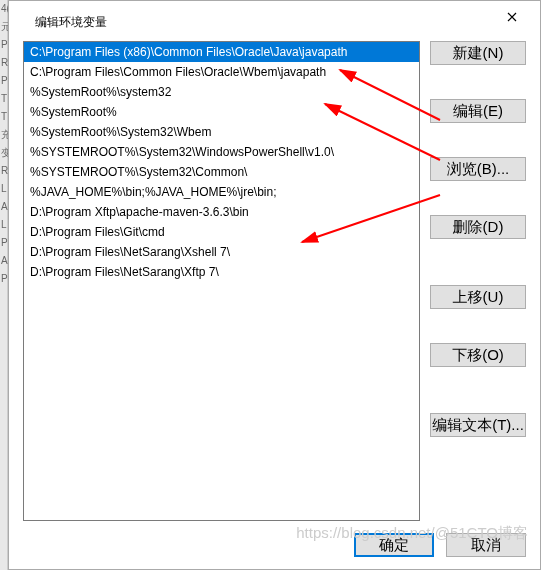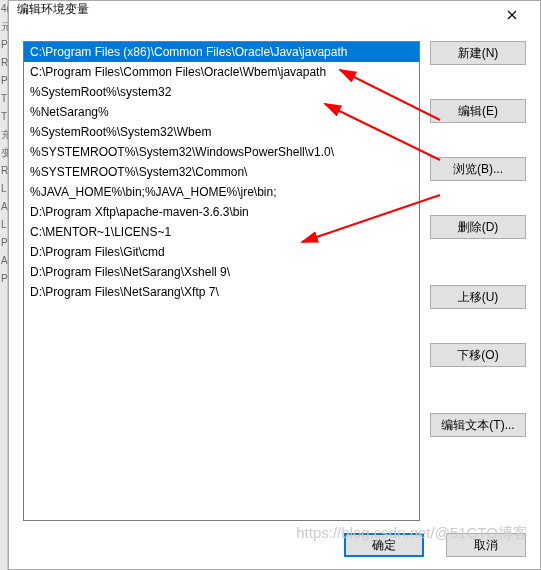--- a/index.html
+++ b/index.html
@@ -1,32 +1,32 @@
 <!DOCTYPE html>
 <html><head>
 <meta charset="utf-8">
 <style>
   * { box-sizing: border-box; margin: 0; padding: 0; font-family: "Microsoft YaHei", "Segoe UI", Tahoma, sans-serif; font-size: 12px; }
   body { background: #f0f0f0; width: 541px; height: 570px; overflow: hidden; position: relative; }
   .left-strip { position: absolute; left: 0; top: 0; width: 8px; height: 100%; background: #e8e8e8; border-right: 1px solid #ccc; }
   .left-strip span { display: block; color: #666; font-size: 10px; line-height: 18px; padding-left: 1px; }
   .dialog { position: absolute; left: 8px; top: 0; right: 0; height: 100%; background: #fff; border: 1px solid #aaa; display: flex; flex-direction: column; }
-  .titlebar { height: 30px; display: flex; align-items: flex-start; padding: 0 8px; }
+  .titlebar { height: 30px; display: flex; align-items: flex-end; padding: 0 8px; margin-left: 18px; }
   .titlebar .title { flex: 1; font-size: 12px; }
   .titlebar .close { width: 40px; height: 28px; display: flex; align-items: center; justify-content: center; cursor: pointer; }
   .titlebar .close svg { width: 10px; height: 10px; }
   .content { flex: 1; display: flex; padding: 10px 14px 0 14px; gap: 10px; }
   .listbox { flex: 1; border: 1px solid #7a7a7a; background: #fff; overflow: hidden; }
   .list-item { padding: 3px 6px; font-size: 12px; cursor: pointer; white-space: nowrap; overflow: hidden; }
   .list-item.selected { background: #0078d7; color: #fff; }
   .side-buttons { width: 96px; display: flex; flex-direction: column; gap: 8px; }
   .side-buttons .spacer { height: 18px; }
   .side-buttons .spacer-lg { height: 30px; }
-  .win-btn { height: 24px; border: 1px solid #adadad; background: #e1e1e1; cursor: pointer; font-size: 12px; }
-  .footer { height: 48px; display: flex; align-items: center; justify-content: flex-end; gap: 22px; padding: 0 14px; }
+  .win-btn { height: 24px; border: 1px solid #adadad; background: #e1e1e1; cursor: pointer; font-size: 15px; }
+  .footer { height: 48px; display: flex; align-items: center; justify-content: flex-end; gap: 12px; padding: 0 14px; }
   .footer .win-btn { width: 80px; }
   .footer .win-btn.primary { border: 2px solid #0078d7; background: #e1e1e1; }
   .watermark { position: absolute; right: 12px; bottom: 26px; color: #ccc; font-size: 15px; pointer-events: none; }
   .annotations { position: absolute; inset: 0; pointer-events: none; }
 </style>
 </head>
 <body>
 
 <div class="left-strip">
     <span>4(</span>
@@ -55,29 +55,28 @@
           <path d="M1 1 L9 9 M9 1 L1 9" stroke="#000" stroke-width="1.2" fill="none"></path>
         </svg>
     </div>
   </div>
 
   <div class="content">
     <div class="listbox">
         <div class="list-item selected">C:\Program Files (x86)\Common Files\Oracle\Java\javapath</div>
         <div class="list-item">C:\Program Files\Common Files\Oracle\Wbem\javapath</div>
         <div class="list-item">%SystemRoot%\system32</div>
-        <div class="list-item">%NetSarang%</div>
+        <div class="list-item">%SystemRoot%</div>
         <div class="list-item">%SystemRoot%\System32\Wbem</div>
         <div class="list-item">%SYSTEMROOT%\System32\WindowsPowerShell\v1.0\</div>
         <div class="list-item">%SYSTEMROOT%\System32\Common\</div>
         <div class="list-item">%JAVA_HOME%\bin;%JAVA_HOME%\jre\bin;</div>
         <div class="list-item">D:\Program Xftp\apache-maven-3.6.3\bin</div>
-        <div class="list-item">C:\MENTOR~1\LICENS~1</div>
         <div class="list-item">D:\Program Files\Git\cmd</div>
-        <div class="list-item">D:\Program Files\NetSarang\Xshell 9\</div>
+        <div class="list-item">D:\Program Files\NetSarang\Xshell 7\</div>
         <div class="list-item">D:\Program Files\NetSarang\Xftp 7\</div>
       </div>
     <div class="side-buttons">
       <button class="win-btn">新建(N)</button>
       <div class="spacer"></div>
       <button class="win-btn">编辑(E)</button>
       <div class="spacer"></div>
       <button class="win-btn">浏览(B)...</button>
       <div class="spacer"></div>
       <button class="win-btn">删除(D)</button>

